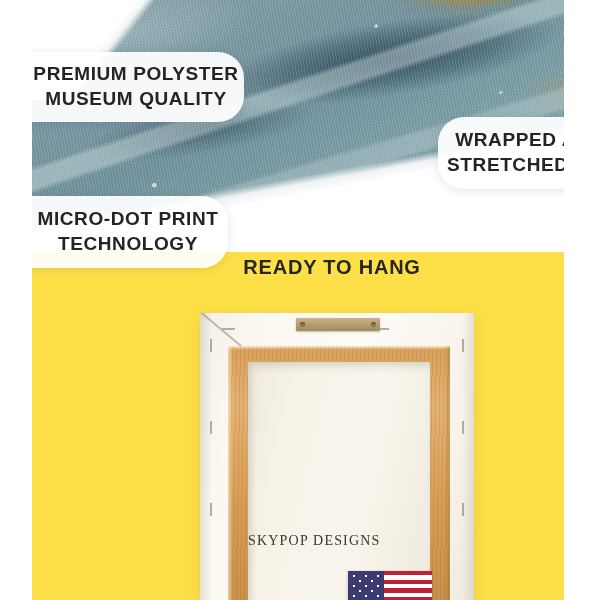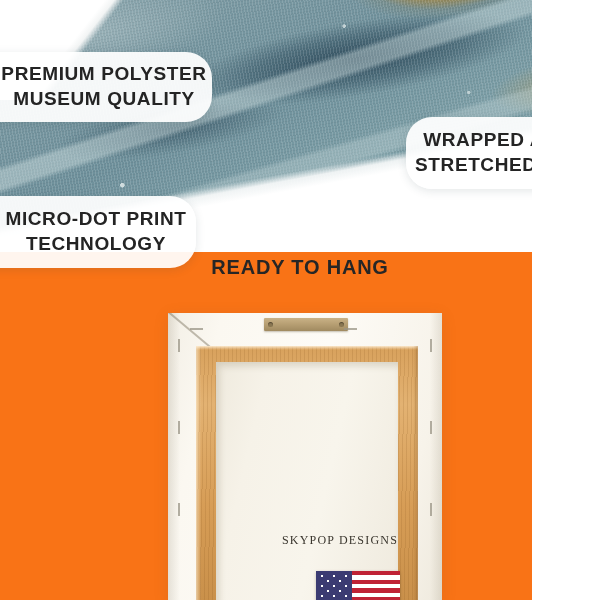--- a/index.html
+++ b/index.html
@@ -10,22 +10,23 @@
   body {
     width: 600px;
     height: 600px;
     font-family: "Liberation Sans", sans-serif;
     overflow: hidden;
   }
   #stage {
     position: relative;
     width: 532px;
     height: 600px;
-    background: #f97316;
+    background: #fde047;
     overflow: hidden;
+    margin-left: 32px;
   }
 
   
   #artwork-photo {
     position: absolute;
     left: 0; top: 0;
     width: 600px;
     height: 252px;
     overflow: hidden;
     background: #ffffff;
@@ -262,23 +263,23 @@
     opacity: 0.75;
   }
   .staple.h { width: 13px; height: 2px; }
   .staple.v { width: 2px; height: 13px; }
 
   
   #brand-label {
     position: absolute;
     left: 0; right: 0;
     top: 171px;
-    text-align: right;
+    text-align: left;
     font-family: "Liberation Serif", serif;
-    font-size: 12px;
+    font-size: 14px;
     letter-spacing: 1.2px;
     color: #3a362e;
   }
 
   
   #us-flag {
     position: absolute;
     left: 100px; top: 209px;
     width: 84px; height: 56px;
     background:

